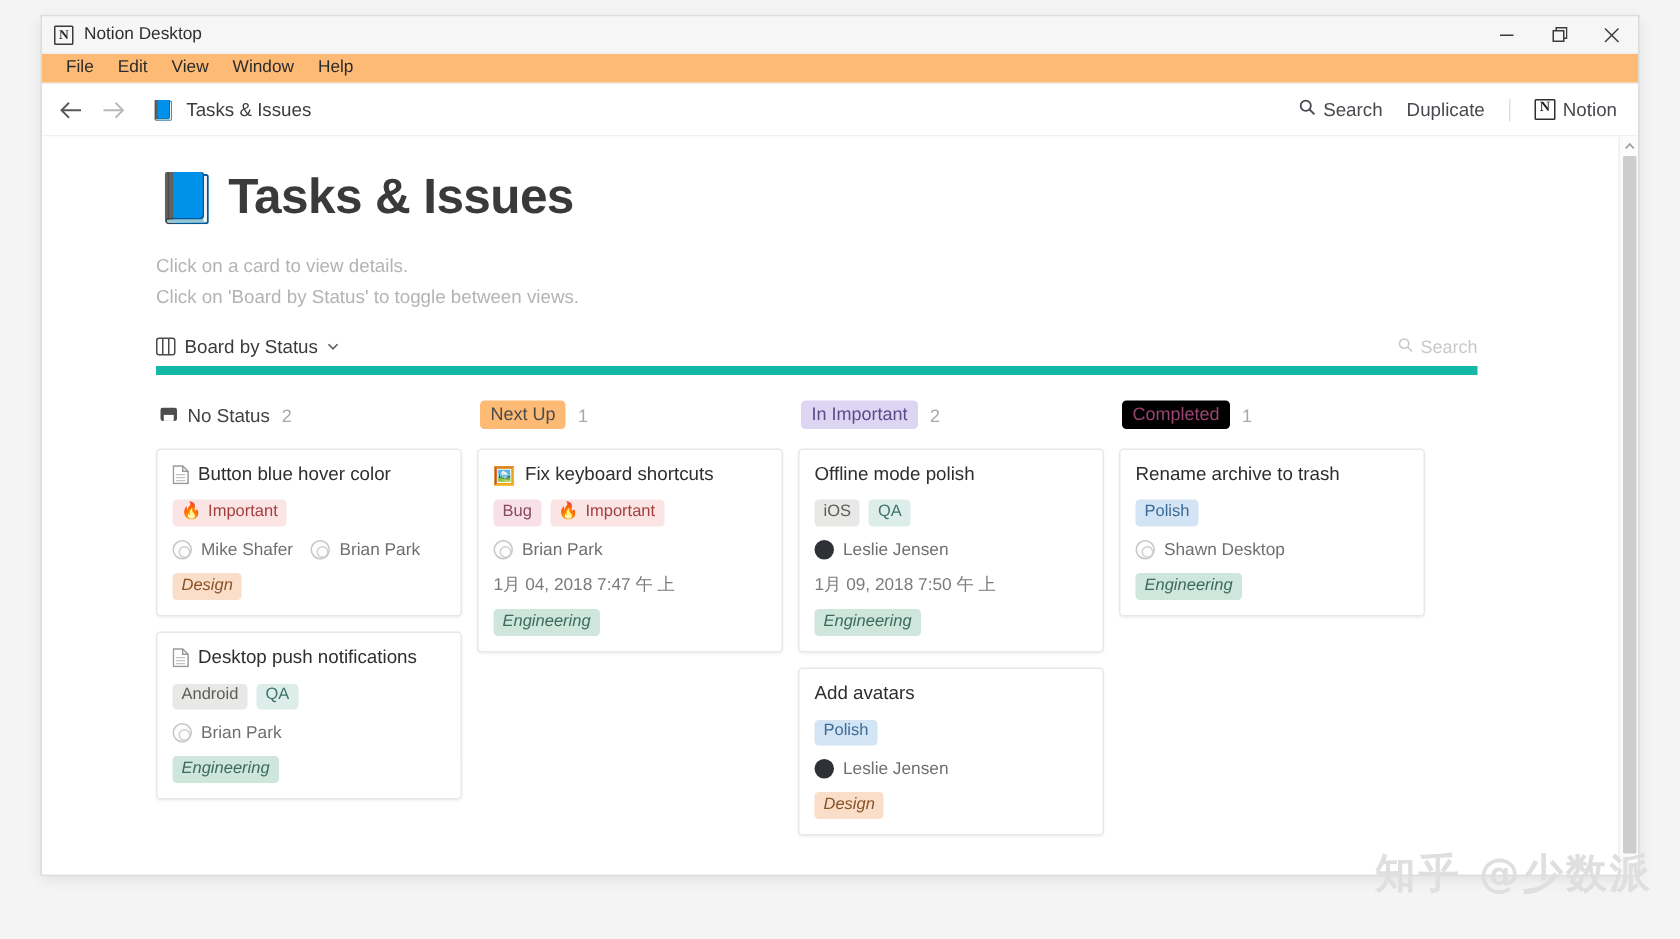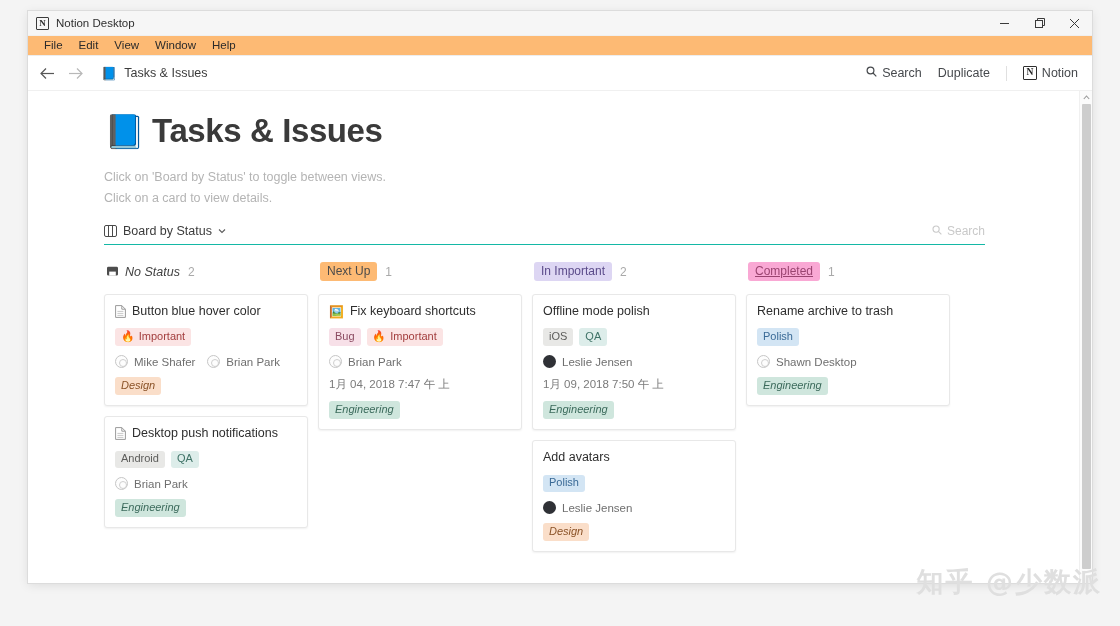--- a/index.html
+++ b/index.html
@@ -156,21 +156,21 @@
     font-size: 12.5px;
     color: #b4b4b4;
     line-height: 1.62;
   }
 
   
   .viewbar {
     display: flex; align-items: flex-start;
     margin-bottom: 9px;
     padding-bottom: 6px;
-    border-bottom: 1px solid #14b8a6;
+    border-bottom: 6px solid #14b8a6;
     margin-right: 70px;
   }
   .view-tab {
     display: flex; align-items: center; gap: 6px;
     font-size: 12.5px; color: #3b3b3b;
   }
   .view-icon {
     width: 13px; height: 12px;
     border: 1.3px solid #4a4a4a;
     border-radius: 2px;
@@ -194,21 +194,21 @@
   }
   .col { width: 214px; margin-right: 0px; }
   .col-head {
     display: flex; align-items: center; gap: 8px;
     height: 22px;
     margin-bottom: 11px;
     padding-left: 2px;
   }
   .col-name-plain {
     display: flex; align-items: center; gap: 6px;
-    font-size: 12.5px; color: #424242; font-style: italic;
+    font-size: 12.5px; color: #424242;
   }
   .col-pill {
     font-size: 12px;
     padding: 1.5px 7px 2.5px;
     border-radius: 3px;
     line-height: 1.25;
   }
   .col-count { font-size: 12px; color: #a9a9a9; }
 
   .inbox-icon { display: flex; align-items: center; }
@@ -393,22 +393,22 @@
     <div class="content-wrap">
       <div class="content">
         <div class="inner">
 
           <div class="page-title">
             <span class="page-emoji">📘</span>
             <h1>Tasks &amp; Issues</h1>
           </div>
 
           <div class="page-desc">
+            <p>Click on a card to view details.</p>
             <p>Click on 'Board by Status' to toggle between views.</p>
-            <p>Click on a card to view details.</p>
           </div>
 
           <div class="viewbar">
             <span class="view-tab">
               <span class="view-icon">
                   <i></i>
                   <i></i>
                   <i></i>
                 </span>
               <span>Board by Status</span>
@@ -593,21 +593,21 @@
                   </div>
                   <div class="tag-row last">
                     <span class="tag" style="background: rgb(250, 222, 201); color: rgb(138, 82, 39);">
                       <span>Design</span>
                     </span>
                   </div>
                 </div>
               </div>
               <div class="col">
                 <div class="col-head">
-                  <span class="col-pill" style="background: #f9a8d4; color: rgb(154, 68, 112); text-decoration: underline;">Completed</span>
+                  <span class="col-pill" style="background: #000000; color: rgb(154, 68, 112);">Completed</span>
                   <span class="col-count">1</span>
                 </div>
                 <div class="card">
                   <div class="card-title">
                     <span>Rename archive to trash</span>
                   </div>
                   <div class="tag-row">
                     <span class="tag" style="background: rgb(211, 229, 244); color: rgb(58, 106, 150);">
                       <span>Polish</span>
                     </span>

